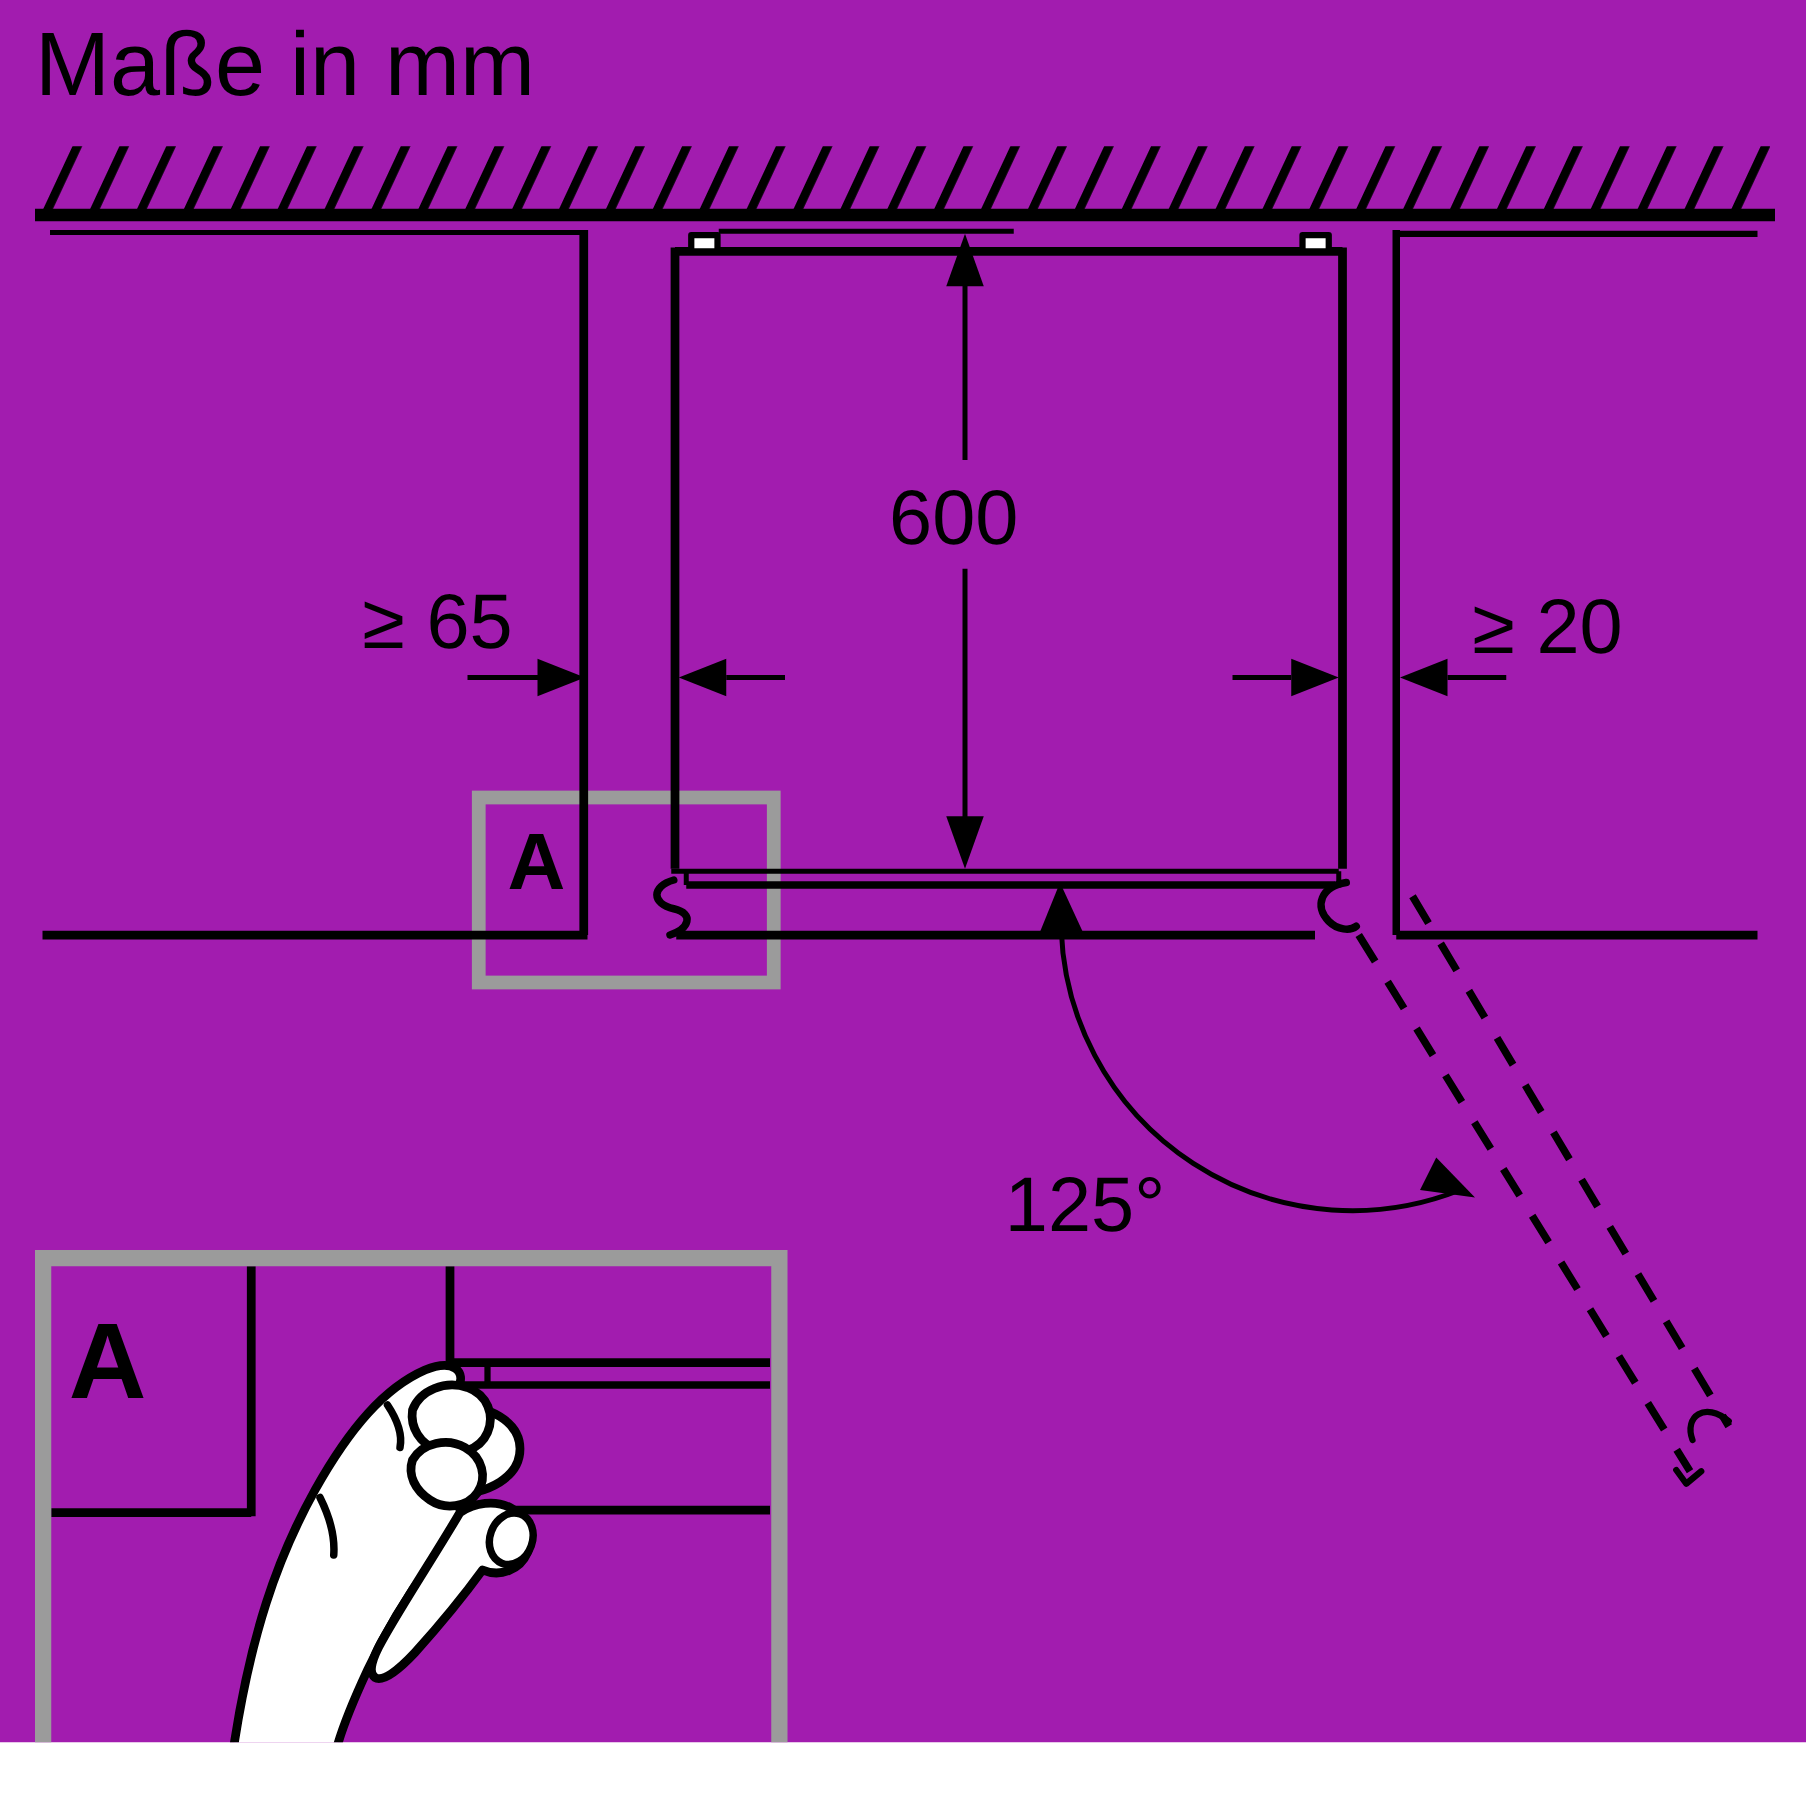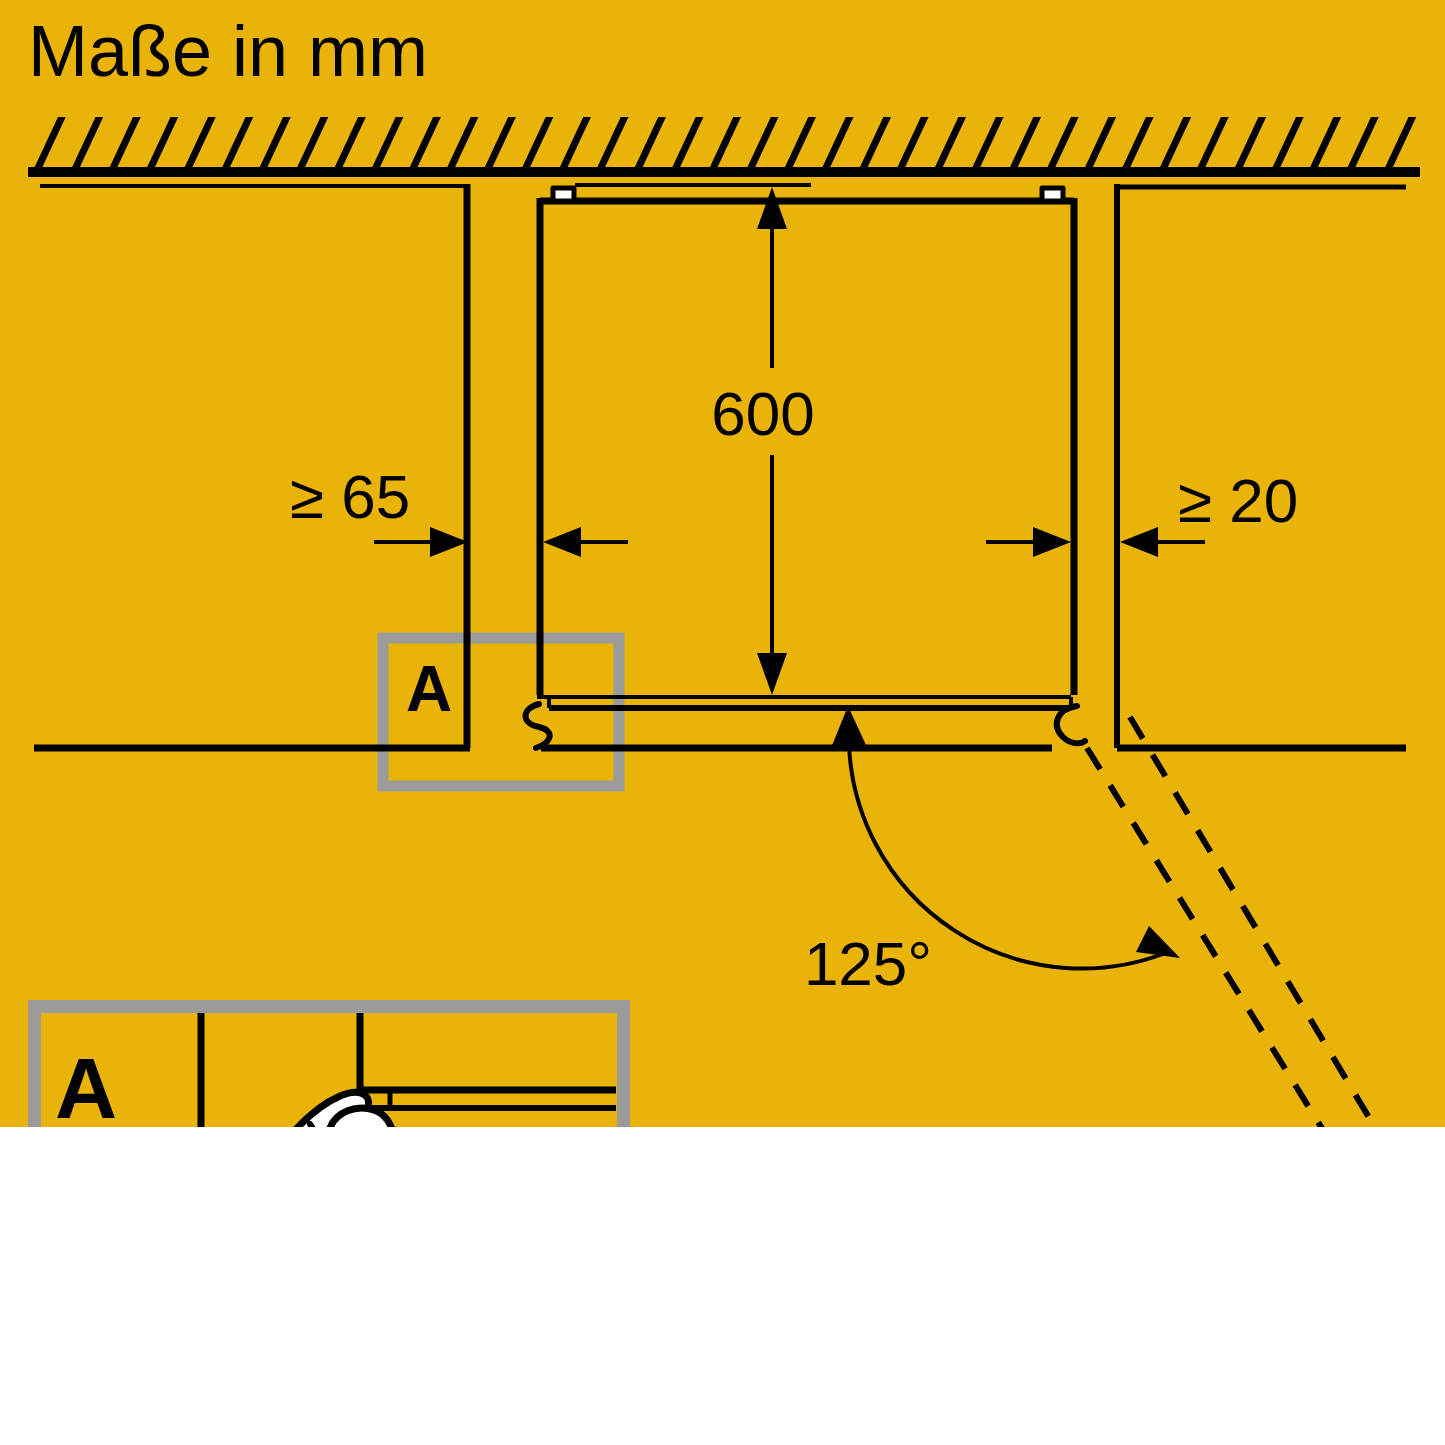--- a/index.html
+++ b/index.html
@@ -1,16 +1,16 @@
 <!DOCTYPE html>
 <html><head>
 <meta charset="utf-8">
 <style>
   html,body{margin:0;padding:0;background:#ffffff;}
-  .page{position:relative;width:1445px;height:1127px;background:#eab308;overflow:hidden;
+  .page{position:relative;width:1445px;height:1394px;background:#a21caf;overflow:hidden;
         font-family:"Liberation Sans",sans-serif;}
   svg text{font-family:"Liberation Sans",sans-serif;fill:#000;}
   .ln{stroke:#000;fill:none;stroke-linecap:butt;}
   .rnd{stroke:#000;fill:none;stroke-linecap:round;stroke-linejoin:round;}
   .fw{fill:#ffffff;stroke:#000;stroke-linejoin:round;}
   .arrow{fill:#000;stroke:none;}
   .dim-text{font-size:62px;}
   .marker-text{font-size:64px;font-weight:bold;}
 </style>
 </head>

